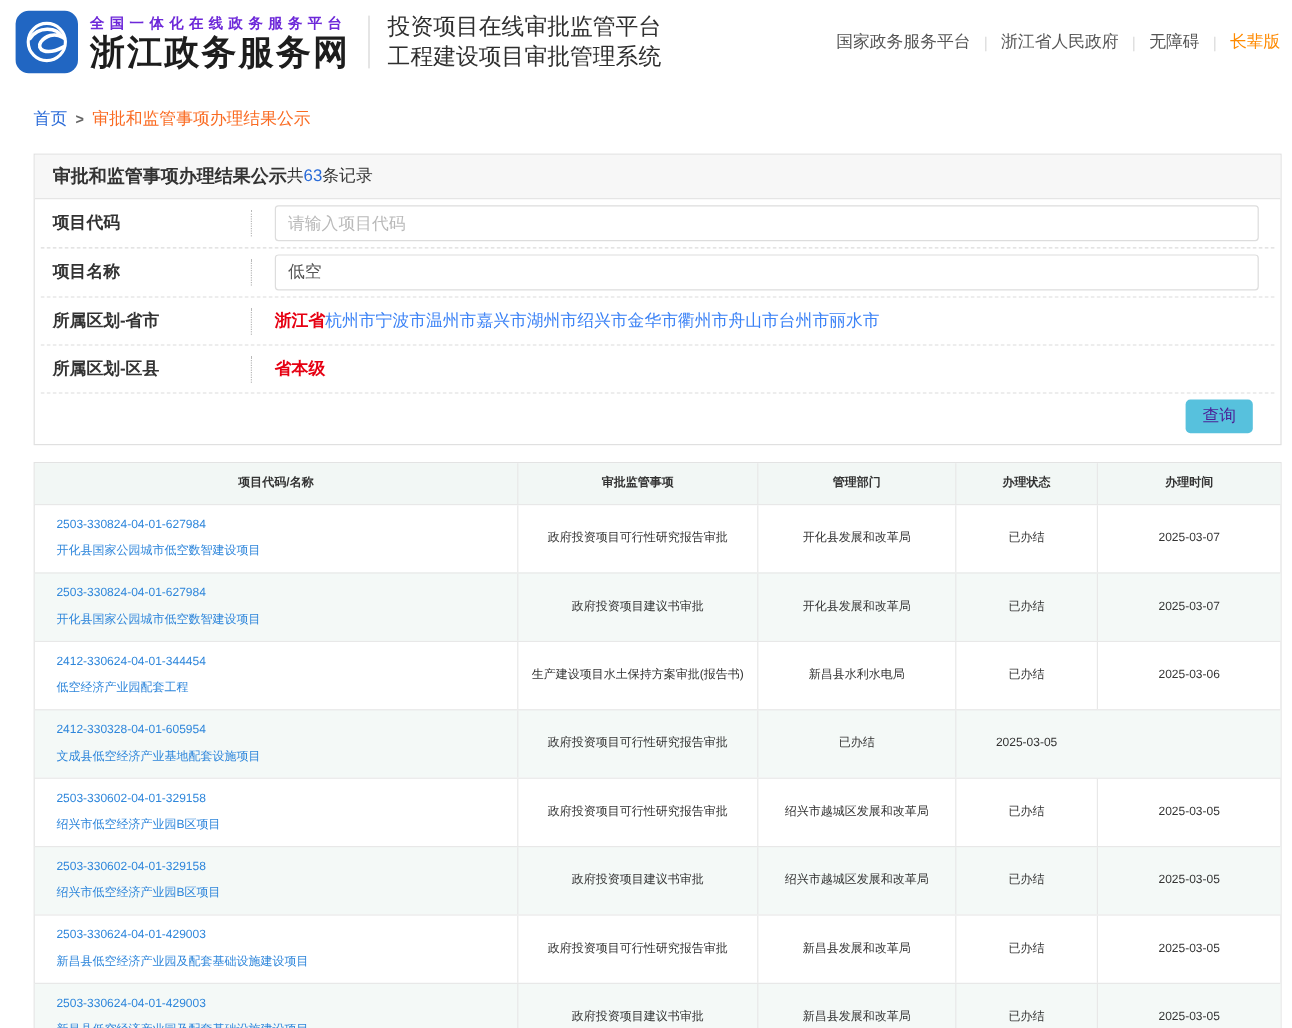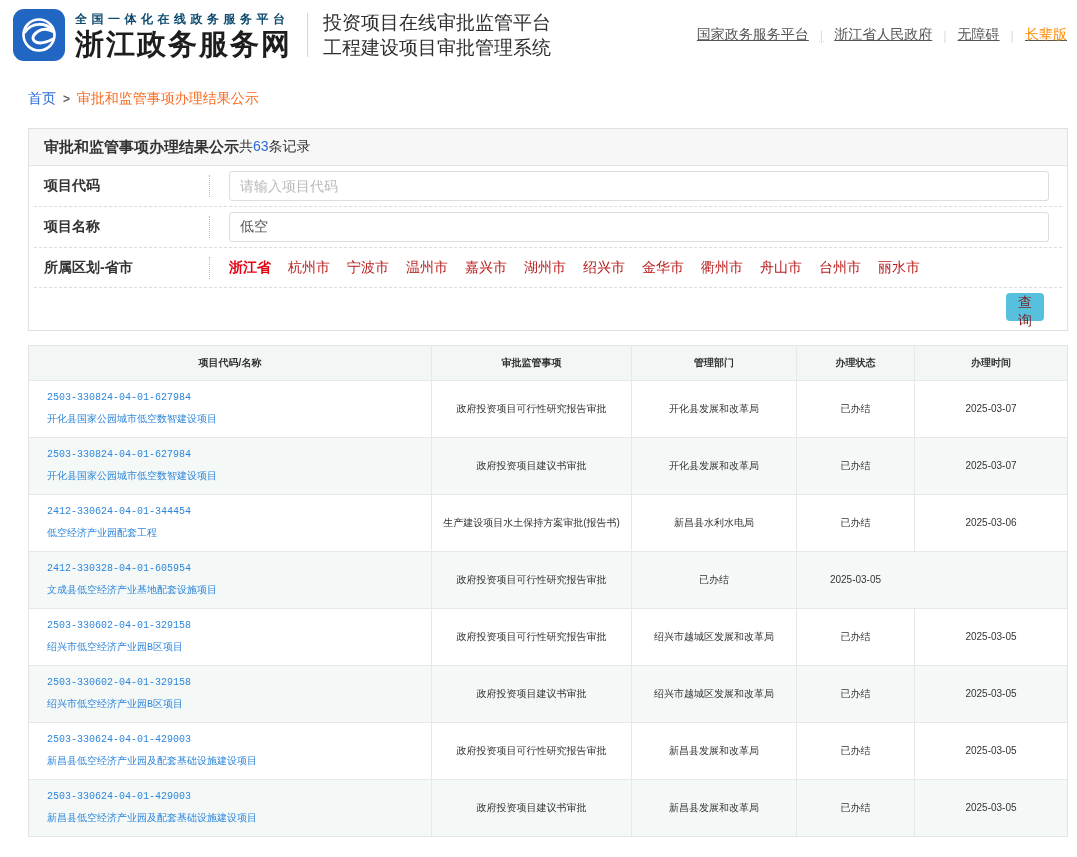--- a/index.html
+++ b/index.html
@@ -7,25 +7,25 @@
   body {
     width:1077px; height:857px; overflow:hidden;
     background:#fff; color:#333;
     font-family:"Liberation Sans","DejaVu Sans",sans-serif;
     font-size:14px;
   }
   
   .header { height:70px; display:flex; align-items:center; padding:0 10px 0 12px; background:#fff; }
   .logo { width:54px; height:54px; flex:0 0 auto; }
   .brand { margin-left:9px; }
-  .brand-small { font-size:12px; letter-spacing:4.5px; color:#0c4a6e; font-weight:600; white-space:nowrap; }
+  .brand-small { font-size:12px; letter-spacing:4.5px; color:#6d28d9; font-weight:600; white-space:nowrap; }
   .brand-name { font-family:"Liberation Serif","DejaVu Serif",serif; font-size:29px; font-weight:700; color:#1d1d1d; letter-spacing:2px; line-height:32px; white-space:nowrap; }
   .v-divider { width:1px; height:44px; background:#d5d5d5; margin:0 15px; flex:0 0 auto; }
   .sys-title { font-size:19px; font-weight:400; color:#2f2f2f; line-height:25px; white-space:nowrap; }
-  .top-links { margin-left:auto; display:flex; align-items:center; font-size:14px; color:#555; white-space:nowrap;text-decoration:underline; }
+  .top-links { margin-left:auto; display:flex; align-items:center; font-size:14px; color:#555; white-space:nowrap; }
   .link-item { display:inline-flex; align-items:center; }
   .link-item .sep { color:#dcdcdc; margin:0 11px; font-size:13px; }
   .link-item:first-child .sep { display:none; }
   .link-item .lbl { color:#555; cursor:pointer; }
   .link-item.highlight .lbl { color:var(--elder-orange); }
   
   .breadcrumb { margin:20px 0 0 28px; font-size:14px; }
   .crumb-home { color:var(--link-blue); cursor:pointer; }
   .crumb-sep { color:#666; margin:0 3px; font-size:12px; font-weight:700; }
   .crumb-cur { color:var(--crumb-orange); }
@@ -35,36 +35,36 @@
   .panel-title { font-weight:700; font-size:15px; color:#333; }
   .panel-count { font-size:14px; color:#333; }
   .panel-count .num { color:var(--link-blue); }
   .form-row { display:flex; align-items:center; min-height:40px; margin:0 5px; border-bottom:1px dashed #dcdcdc; }
   .form-row.last { border-bottom:none; }
   .form-label { width:175px; padding-left:10px; font-weight:700; font-size:14px; color:#333; flex:0 0 auto; }
   .dot-sep { border-left:1px dotted #b9b9b9; height:22px; flex:0 0 auto; }
   .form-field { flex:1; padding:5px 13px 5px 19px; display:flex; align-items:flex-start; }
   .form-field input { width:100%; height:30px; border:1px solid #ddd; border-radius:3px; padding:0 10px; font-size:14px; color:#555; outline:none; font-family:inherit; }
   .form-field input::placeholder { color:#b9b9b9; }
-  .option-list { flex:1; padding-left:19px; display:flex; gap:17px; flex-wrap:wrap; }
-  .option { color:#b91c1c; cursor:pointer; white-space:nowrap; }
+  .option-list { flex:1; padding-left:19px; display:flex; flex-wrap:wrap; }
+  .option { color:#3b82f6; cursor:pointer; white-space:nowrap; }
   .option.selected { color:var(--selected-red); font-weight:700; }
   .button-row { display:flex; justify-content:flex-end; padding:5px 18px 9px; }
-  .btn-search { background:var(--search-btn-blue); color:#7f1d1d; border:none; border-radius:4px; width:38px; height:28px; font-size:14px; font-family:inherit; cursor:pointer; }
+  .btn-search { background:var(--search-btn-blue); color:#4c1d95; border:none; border-radius:4px; width:56px; height:28px; font-size:14px; font-family:inherit; cursor:pointer; }
   
   .results { margin:14px 9px 0 28px; border:1px solid #e3e3e3; }
   .t-row { display:grid; grid-template-columns:402px 200px 165px 118px 1fr; }
   .t-row + .t-row, .t-body .t-row:first-child { border-top:1px solid #e8e8e8; }
   .t-head .t-row { border-top:none; background:var(--table-head-bg); }
   .t-cell { border-left:1px solid #e8e8e8; display:flex; flex-direction:column; align-items:center; justify-content:center; text-align:center; padding:6px 5px; font-size:10px; color:#333; line-height:20px; }
   .t-cell:first-child { border-left:none; }
   .t-head .t-cell { font-weight:700; min-height:34px; }
   .t-body .t-cell { min-height:52px; }
   .t-body .t-row:nth-child(even) { background:var(--stripe-bg); }
-  .cell-project { align-items:flex-start; text-align:center; padding-left:18px;font-family:Liberation Mono, monospace; }
+  .cell-project { align-items:flex-start; text-align:center; padding-left:18px; }
   .proj-code, .proj-name { color:var(--table-link-blue); cursor:pointer; line-height:22px; }
 </style>
 </head>
 <body>
 
 <div class="header">
   <svg class="logo" viewBox="0 0 54 54">
     <rect x="1" y="1" width="52" height="52" rx="11" fill="var(--brand-blue)"></rect>
     <circle cx="27" cy="27" r="15.5" stroke="#fff" stroke-width="2.6" fill="none"></circle>
     <path d="M13 24 C 20 14, 35 14, 40 23 C 33 19 26 22 22 27 C 18 33 26 39 41 31" stroke="#fff" stroke-width="3" fill="none" stroke-linecap="round"></path>
@@ -154,20 +154,28 @@
         <span class="option">衢州市</span>
 
         <span class="option">舟山市</span>
 
         <span class="option">台州市</span>
 
         <span class="option">丽水市</span>
       </div>
   </div>
 
+  <div class="form-row">
+    <div class="form-label">所属区划-区县</div>
+    <div class="dot-sep"></div>
+    <div class="option-list">
+
+        <span class="option selected">省本级</span>
+      </div>
+  </div>
 
   <div class="button-row form-row last">
     <button class="btn-search">查询</button>
   </div>
 </div>
 
 <div class="results">
   <div class="t-head">
     <div class="t-row">
       <div class="t-cell">项目代码/名称</div>

